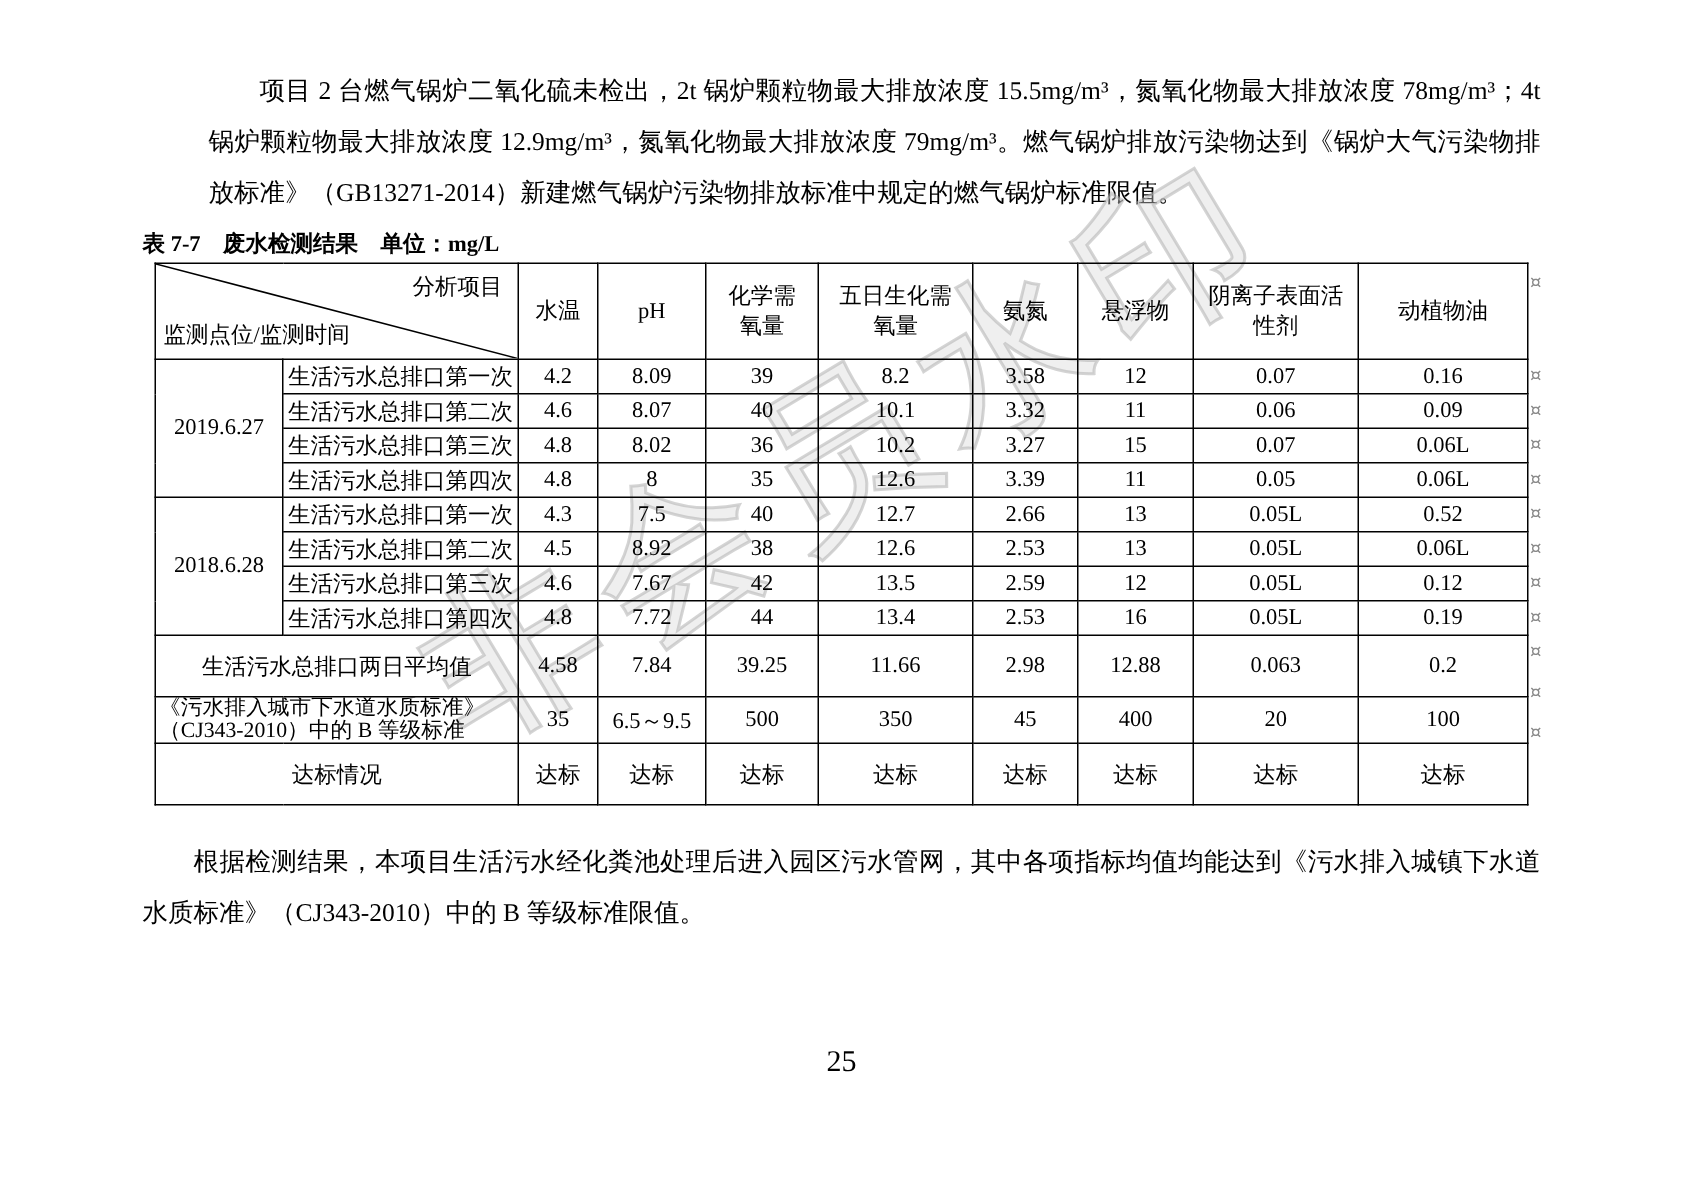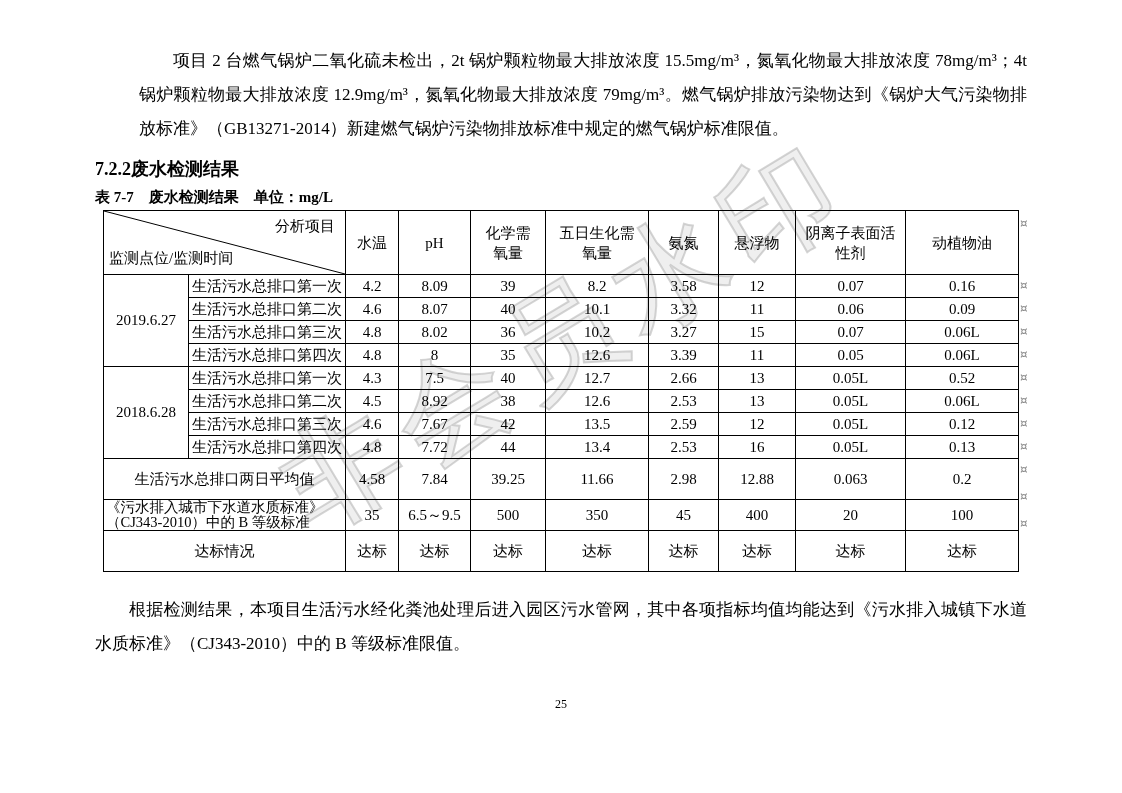--- a/index.html
+++ b/index.html
@@ -38,32 +38,31 @@
     position: absolute; z-index: 0; left: 115px; top: 85px; width: 710px; height: 125px;
     text-align: center; font-size: 115px; line-height: 125px; letter-spacing: 12px; white-space: nowrap;
     transform: rotate(-31deg); transform-origin: 50% 50%;
     color: rgba(214,214,214,0.40); -webkit-text-stroke: 2px rgba(176,176,176,0.55);
     font-family: "Liberation Sans", "DejaVu Sans", sans-serif; pointer-events: none;
   }
 
   .row-marker { position: absolute; z-index: 1; left: 925px; font-size: 12px; color: #8a8a8a;
     font-family: "DejaVu Sans", sans-serif; line-height: 12px; }
 
-  .page-number { position: absolute; left: 0; right: 0; top: 697px; text-align: center; font-size: 12px; }
+  .page-number { position: absolute; left: 0; right: 0; top: 697px; text-align: center; font-size: 20px; }
 </style>
 </head>
 <body>
 
 <div class="page">
   <div class="content">
 
 
     <p class="para para1">项目 2 台燃气锅炉二氧化硫未检出，2t 锅炉颗粒物最大排放浓度 15.5mg/m³，氮氧化物最大排放浓度 78mg/m³；4t 锅炉颗粒物最大排放浓度 12.9mg/m³，氮氧化物最大排放浓度 79mg/m³。燃气锅炉排放污染物达到《锅炉大气污染物排放标准》（GB13271-2014）新建燃气锅炉污染物排放标准中规定的燃气锅炉标准限值。</p>
 
-    <h2 class="section-heading">7.2.2废水检测结果</h2>
 
     <div class="table-section" id="table-section">
       <div class="watermark">非会员水印</div>
       <div class="table-caption">表 7-7　废水检测结果　单位：mg/L</div>
 
       <table id="ww-table">
         <colgroup>
           <col style="width:85px">
             <col style="width:157px">
             <col style="width:53px">
@@ -179,21 +178,21 @@
             </tr>
             <tr class="data-row">
               <td class="row-label">生活污水总排口第四次</td>
               <td>4.8</td>
               <td>7.72</td>
               <td>44</td>
               <td>13.4</td>
               <td>2.53</td>
               <td>16</td>
               <td>0.05L</td>
-              <td>0.13</td>
+              <td>0.19</td>
             </tr>
             <tr class="summary-row summary-0">
               <td class="sum-label" colspan="2">生活污水总排口两日平均值</td>
               <td>4.58</td>
               <td>7.84</td>
               <td>39.25</td>
               <td>11.66</td>
               <td>2.98</td>
               <td>12.88</td>
               <td>0.063</td>

